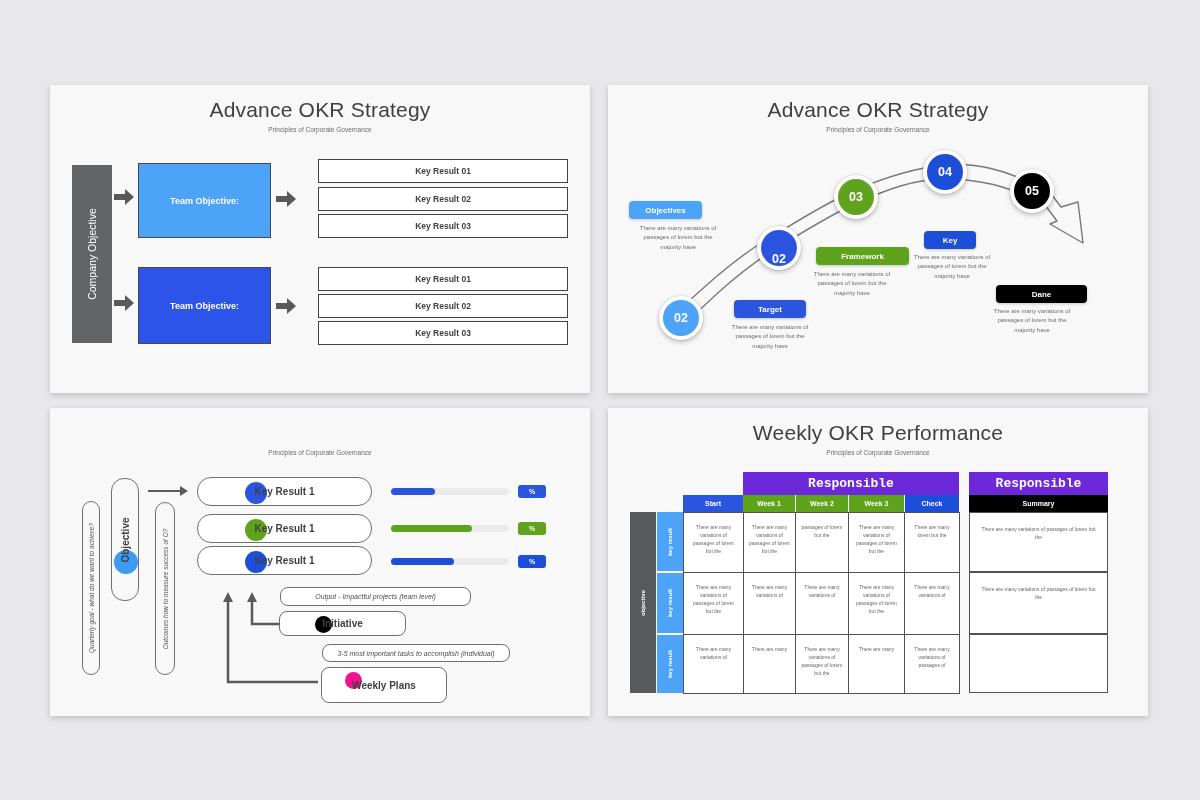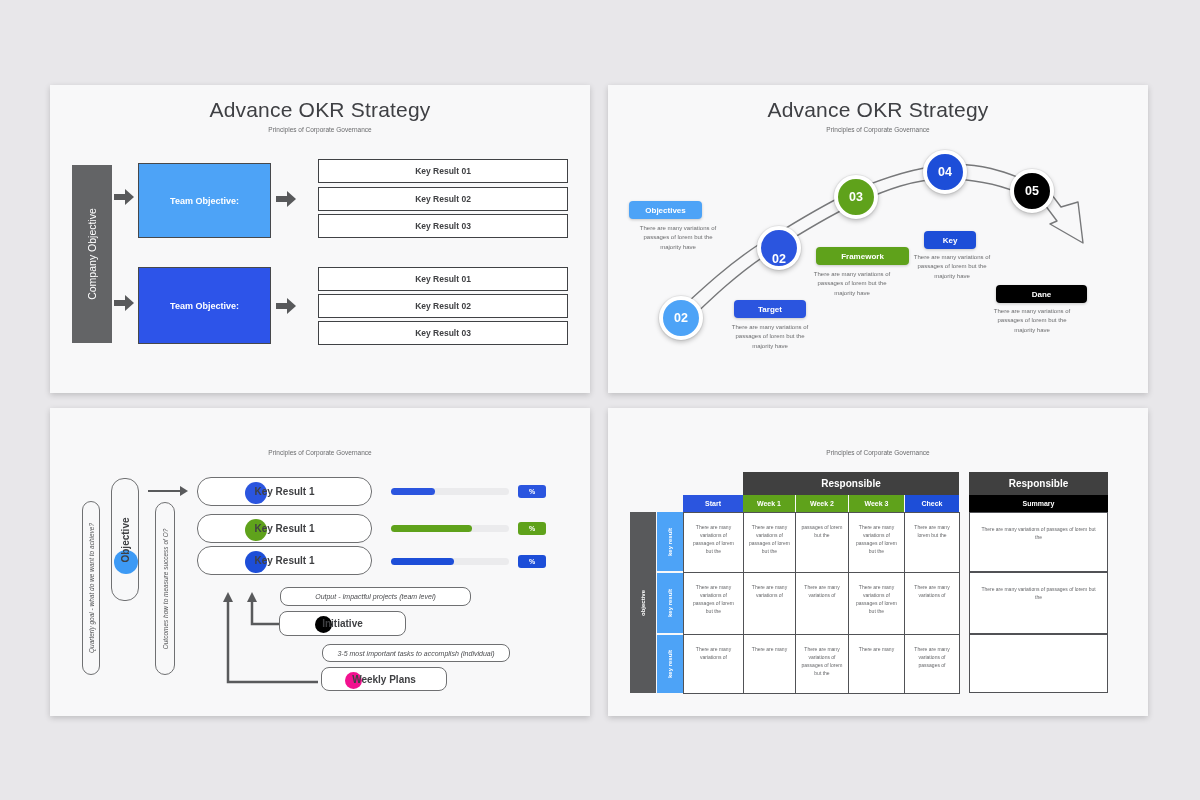--- a/index.html
+++ b/index.html
@@ -42,21 +42,21 @@
   .s3-krpill .lbl { position:absolute; left:0; top:0; width:100%; height:100%; display:flex; align-items:center; justify-content:center; font-weight:bold; font-size:10px; color:#3f4043; }
   .s3-track { position:absolute; left:341px; width:118px; height:7px; border-radius:4px; background:#ebebed; }
   .s3-fill { height:7px; border-radius:4px; }
   .s3-badge { position:absolute; left:468px; width:28px; height:13px; border-radius:3px; color:#fff; font-weight:bold; font-size:7px; display:flex; align-items:center; justify-content:center; }
   .s3-note { position:absolute; background:#fff; border:1px solid #6f7072; border-radius:8px; display:flex; align-items:center; justify-content:center; font-style:italic; font-size:7px; color:#4a4b4e; }
   .s3-act { position:absolute; background:#fff; border:1px solid #6f7072; border-radius:8px; }
   .s3-act .dot { position:absolute; width:17px; height:17px; border-radius:50%; }
   .s3-act .lbl { position:absolute; left:0; top:0; width:100%; height:100%; display:flex; align-items:center; justify-content:center; font-weight:bold; font-size:10px; color:#3f4043; }
 
   
-  .t-resp { position:absolute; top:64px; height:23px; background:#404040; color:#fff; font-weight:bold; font-size:10px; display:flex; align-items:center; justify-content:center; }
+  .t-resp { position:absolute; top:64px; height:23px; background:#6d28d9; color:#fff; font-weight:bold; font-size:13px; display:flex; align-items:center; justify-content:center;font-family:Liberation Mono, monospace; }
   .t-colh { position:absolute; top:87px; height:17px; color:#fff; font-weight:bold; font-size:7px; display:flex; align-items:center; justify-content:center; }
   .t-side { position:absolute; color:#fff; }
   .t-side .vtext { font-weight:bold; font-size:6px; }
   .t-grid { position:absolute; left:75px; top:104px; display:grid; grid-template-columns:60px 52px 53px 56px 55px; grid-template-rows:60px 62px 59px; border-top:1px solid #515256; border-left:1px solid #515256; background:#fff; }
   .t-cell { border-right:1px solid #515256; border-bottom:1px solid #515256; padding:10px 5px 0 5px; font-size:5px; line-height:1.6; color:#66676a; text-align:center; background:#fff; }
   .t-sum { position:absolute; left:361px; width:139px; background:#fff; border:1px solid #515256; padding:12px 10px 0 10px; font-size:5px; line-height:1.6; color:#66676a; text-align:center; }
 </style>
 </head>
 <body>
 
@@ -190,27 +190,28 @@
 
   <div class="s3-note" style="left:230px;top:179px;width:191px;height:19px;">Output - Impactful projects (team level)</div>
 
   <div class="s3-act" style="left:229px;top:203px;width:127px;height:25px;">
     <div class="dot bg-red" style="left:35px;top:4px;"></div>
     <div class="lbl">Initiative</div>
   </div>
 
   <div class="s3-note" style="left:272px;top:236px;width:188px;height:18px;">3-5 most important tasks to accomplish (individual)</div>
 
-  <div class="s3-act" style="left:271px;top:259px;width:126px;height:24px;">
+  <div class="s3-act" style="left:271px;top:259px;width:126px;height:36px;">
     <div class="dot bg-magenta" style="left:23px;top:3.5px;"></div>
     <div class="lbl">Weekly Plans</div>
   </div>
 </div>
 
 <div class="slide" id="slide4">
+  <div class="stitle">Weekly OKR Performance</div>
   <div class="ssub">Principles of Corporate Governance</div>
 
   <div class="t-resp" style="left:135px;width:216px;">Responsible</div>
   <div class="t-resp" style="left:361px;width:139px;">Responsible</div>
 
   <div class="t-colh bg-blue" style="left:75px;width:60px;">Start</div>
   <div class="t-colh bg-green" style="left:135px;width:52px;">Week 1</div>
   <div class="t-colh bg-green" style="left:188px;width:52px;">Week 2</div>
   <div class="t-colh bg-green" style="left:241px;width:55px;">Week 3</div>
   <div class="t-colh bg-orange" style="left:297px;width:54px;">Check</div>

